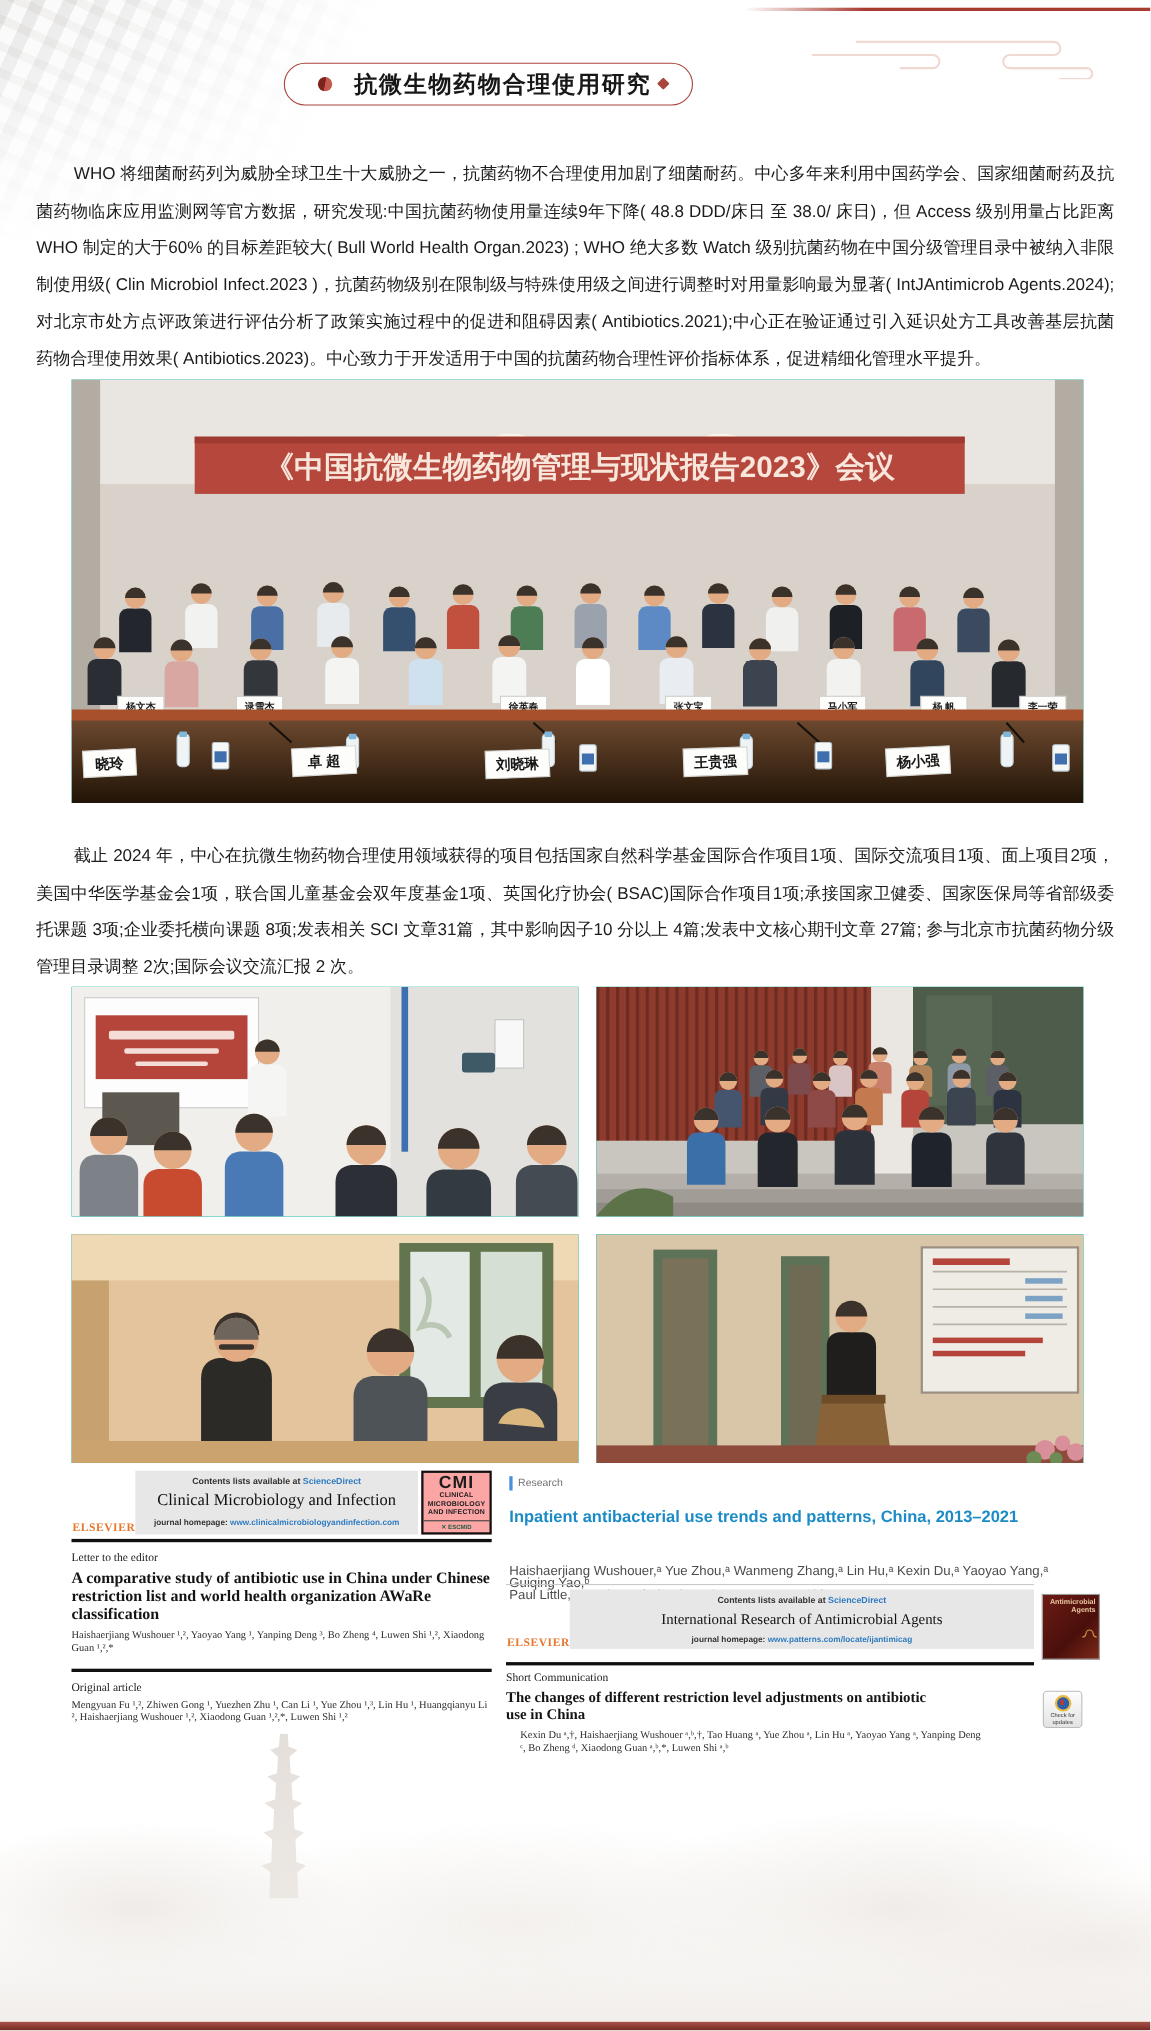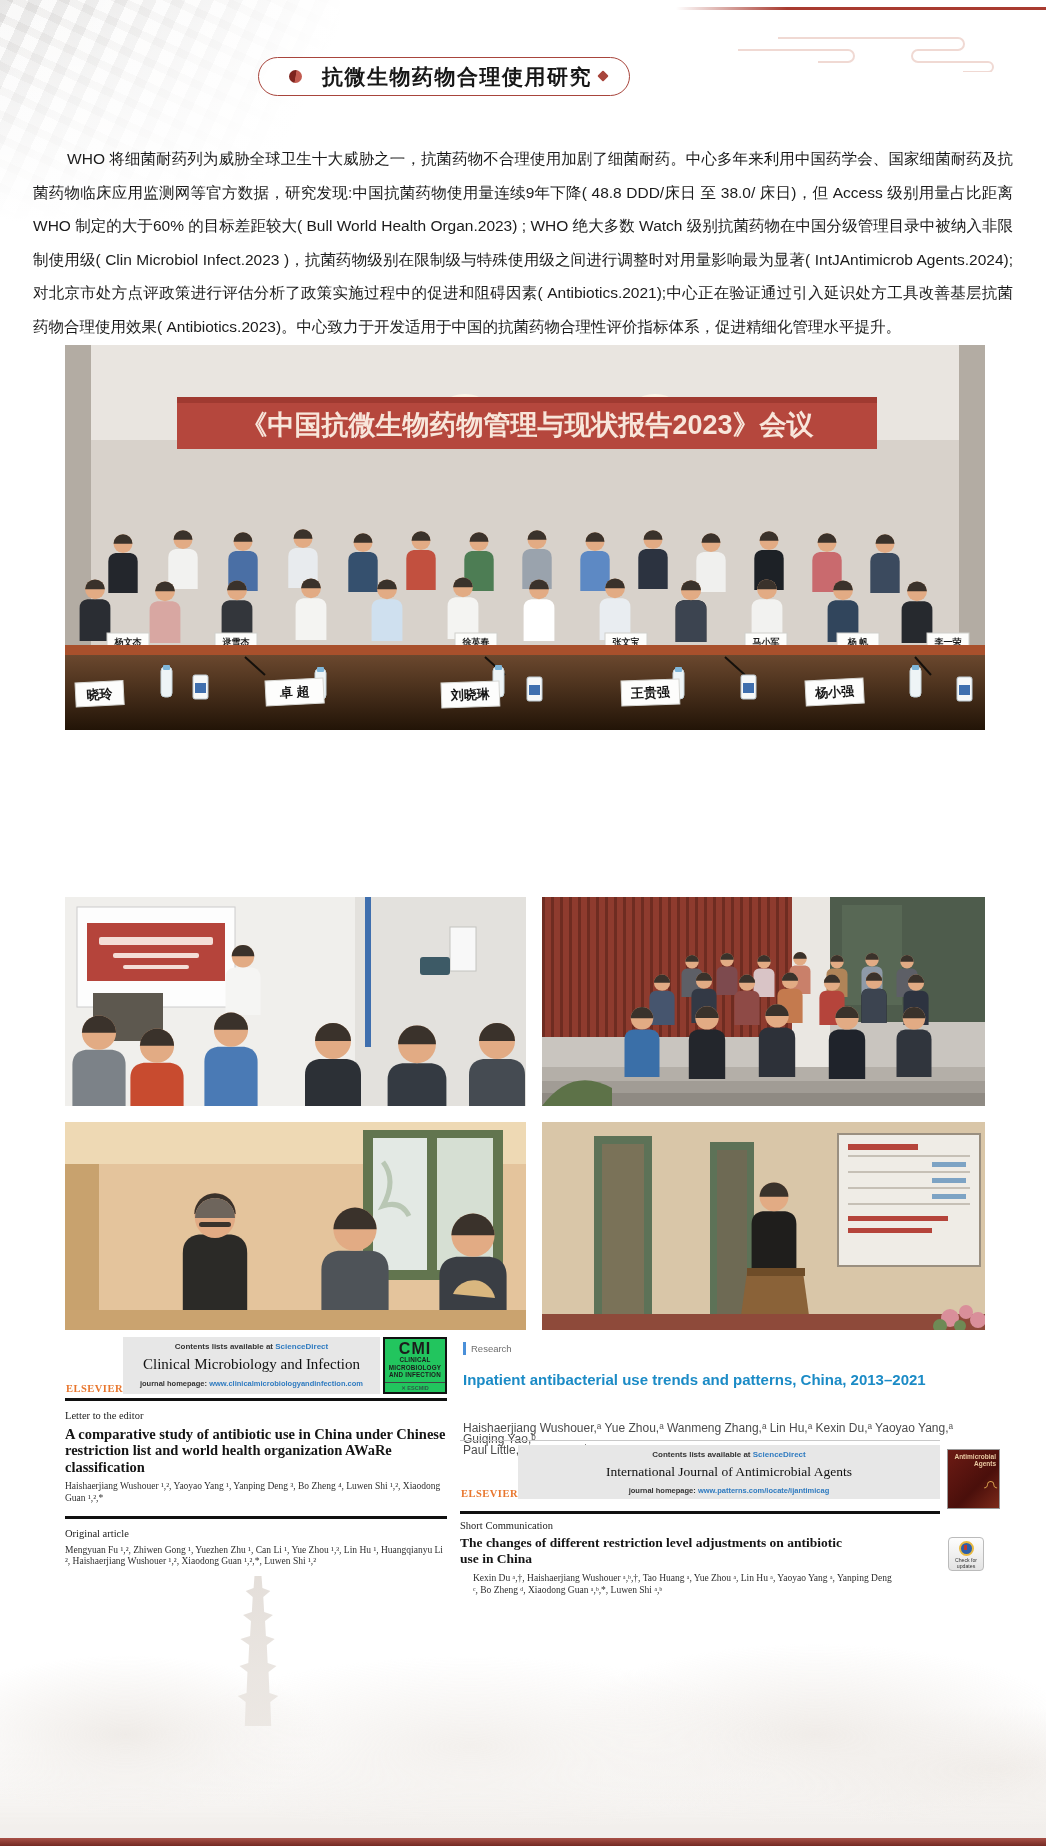--- a/index.html
+++ b/index.html
@@ -55,21 +55,21 @@
   .hdr-row{display:flex;align-items:stretch;}
   .els-col{width:58px;display:flex;align-items:flex-end;justify-content:flex-start;}
   .els-word{font-family:"Liberation Serif",serif;font-weight:bold;color:#e8762d;font-size:10.5px;letter-spacing:.5px;}
   .gray-panel{flex:1;background:#e7e7e7;text-align:center;padding:5px 4px 4px;}
   .contents-line{font-size:8px;color:#333;font-weight:bold;}
   .sd-link{color:#2f7bc0;}
   .jname{font-family:"Liberation Serif",serif;font-size:15px;color:#111;margin-top:5px;}
   .jname.small{font-size:13.5px;}
   .homepage{font-size:7.5px;font-weight:bold;color:#333;margin-top:6px;}
   .homepage .url{color:#2f7bc0;font-weight:bold;}
-  .cmi-box{width:60px;margin-left:3px;border:2px solid #111;background:#22c55e;text-align:center;padding:2px 0 1px;}
+  .cmi-box{width:60px;margin-left:3px;border:2px solid #111;background:#fca5a5;text-align:center;padding:2px 0 1px;}
   .cmi-abbr{font-size:16px;font-weight:900;letter-spacing:1px;line-height:15px;}
   .cmi-line{font-size:6.3px;font-weight:bold;line-height:7.5px;letter-spacing:.2px;}
   .cmi-escmid{border-top:1px solid #444;margin-top:3px;padding-top:2px;font-size:5.5px;color:#2a5e46;font-weight:bold;}
   .black-rule{height:3px;background:#101010;margin-top:4px;}
   .sec-label{font-family:"Liberation Serif",serif;font-size:10.5px;color:#222;margin-top:9px;}
   .art-title{font-family:"Liberation Serif",serif;font-size:14.5px;font-weight:600;line-height:16.5px;
     color:#141414;margin-top:5px;}
   .art-authors{font-family:"Liberation Serif",serif;font-size:9.5px;line-height:11.5px;color:#2e2e2e;margin-top:6px;}
   .research-tag{display:flex;align-items:center;font-size:9.5px;color:#6f6f6f;}
   .research-bar{width:3px;height:13px;background:#4a90d9;margin-right:5px;}
@@ -249,20 +249,21 @@
             </g>
           <g transform="translate(740,336) rotate(-3)">
               <rect width="58" height="25" fill="#fdfdfc" stroke="#d6d6d2"></rect>
               <text x="29" y="17">杨小强</text>
             </g>
         </g>
       </g>
     </svg>
   </div>
 
+  <p class="para" style="top:762px;margin:0;">截止 2024 年，中心在抗微生物药物合理使用领域获得的项目包括国家自然科学基金国际合作项目1项、国际交流项目1项、面上项目2项，美国中华医学基金会1项，联合国儿童基金会双年度基金1项、英国化疗协会( BSAC)国际合作项目1项;承接国家卫健委、国家医保局等省部级委托课题 3项;企业委托横向课题 8项;发表相关 SCI 文章31篇，其中影响因子10 分以上 4篇;发表中文核心期刊文章 27篇; 参与北京市抗菌药物分级管理目录调整 2次;国际会议交流汇报 2 次。</p>
 
   <div class="photo" style="left:65px;top:897px;width:461px;height:209px;">
     <svg width="461" height="209" viewBox="0 0 461 209">
       <rect width="461" height="209" fill="#f0efec"></rect>
       <rect x="290" y="0" width="171" height="209" fill="#e3e1dd"></rect>
       <rect x="300" y="0" width="6" height="150" fill="#3f6fae"></rect>
       <rect x="385" y="30" width="26" height="44" fill="#f8f8f8" stroke="#c4c4c0"></rect>
       <rect x="355" y="60" width="30" height="18" rx="3" fill="#3d5a66"></rect>
       <rect x="12" y="10" width="158" height="100" fill="#fdfdfd" stroke="#ccc"></rect>
       <rect x="22" y="26" width="138" height="58" fill="#b5443b"></rect>
@@ -453,21 +454,21 @@
             <path d="M21 26 q-2 10 -6 16 M21 26 q3 9 7 16"></path>
           </g>
         </svg>
         <span class="els-word">ELSEVIER</span>
       </div>
       <div class="gray-panel">
         <div class="contents-line">
           <span>Contents lists available at</span>
           <span class="sd-link">ScienceDirect</span>
         </div>
-        <div class="jname small">International Journal of Antimicrobial Agents</div>
+        <div class="jname small">International Research of Antimicrobial Agents</div>
         <div class="homepage">
           <span>journal homepage:</span>
           <span class="url">www.patterns.com/locate/ijantimicag</span>
         </div>
       </div>
     </div>
     <div class="cover">
       <div>Antimicrobial</div>
       <div>Agents</div>
       <div class="wave">◞◠◟</div>

